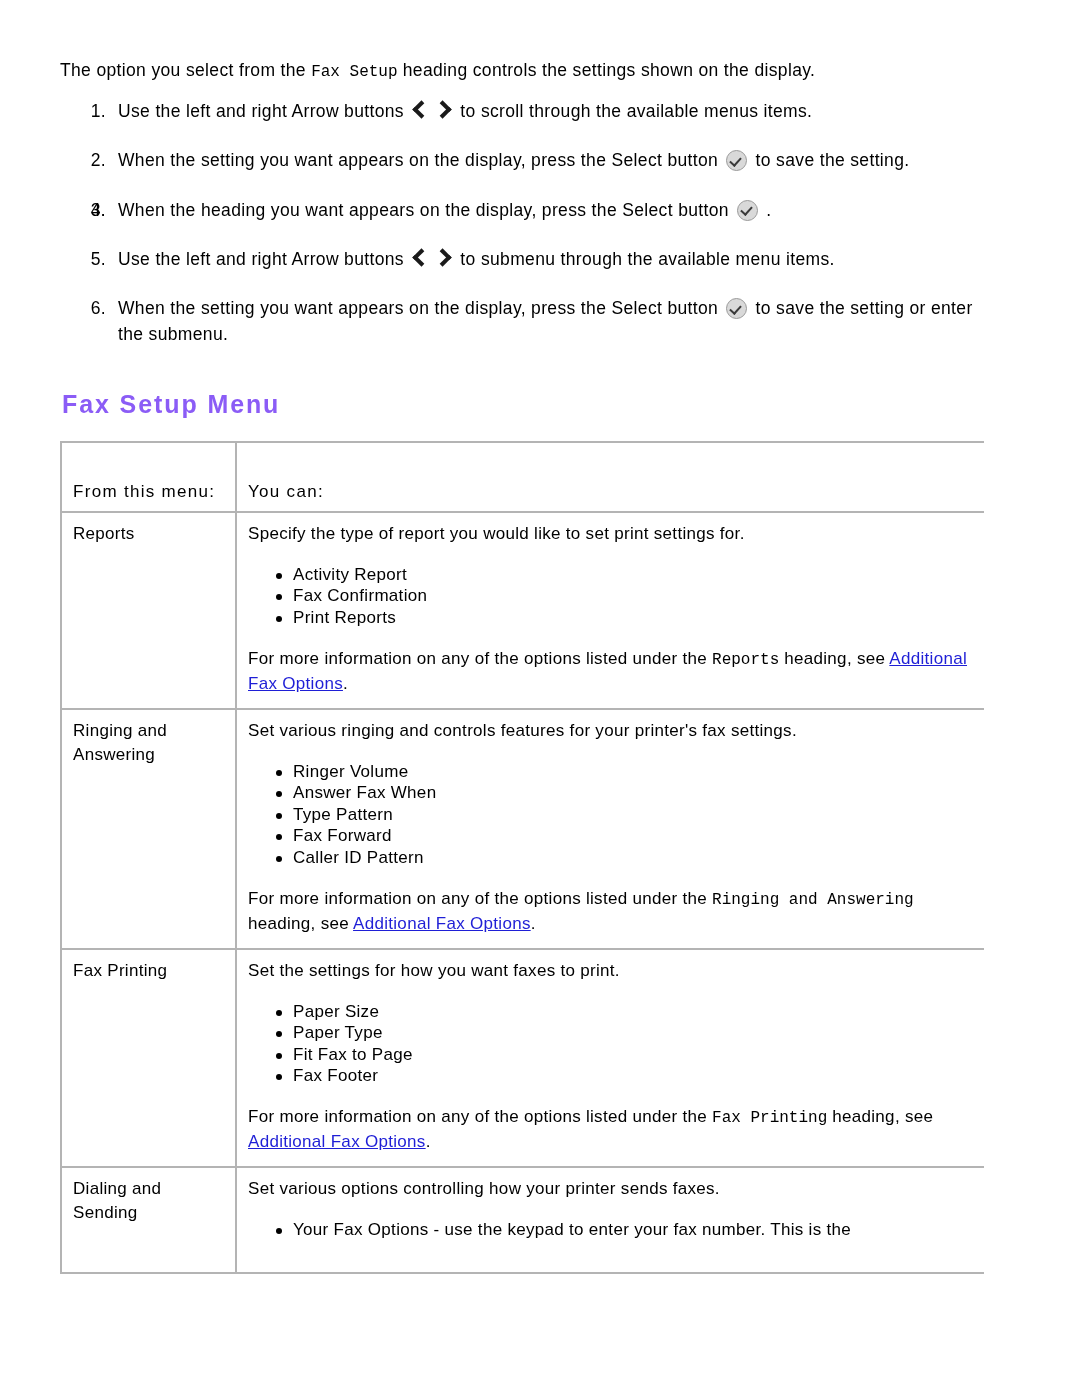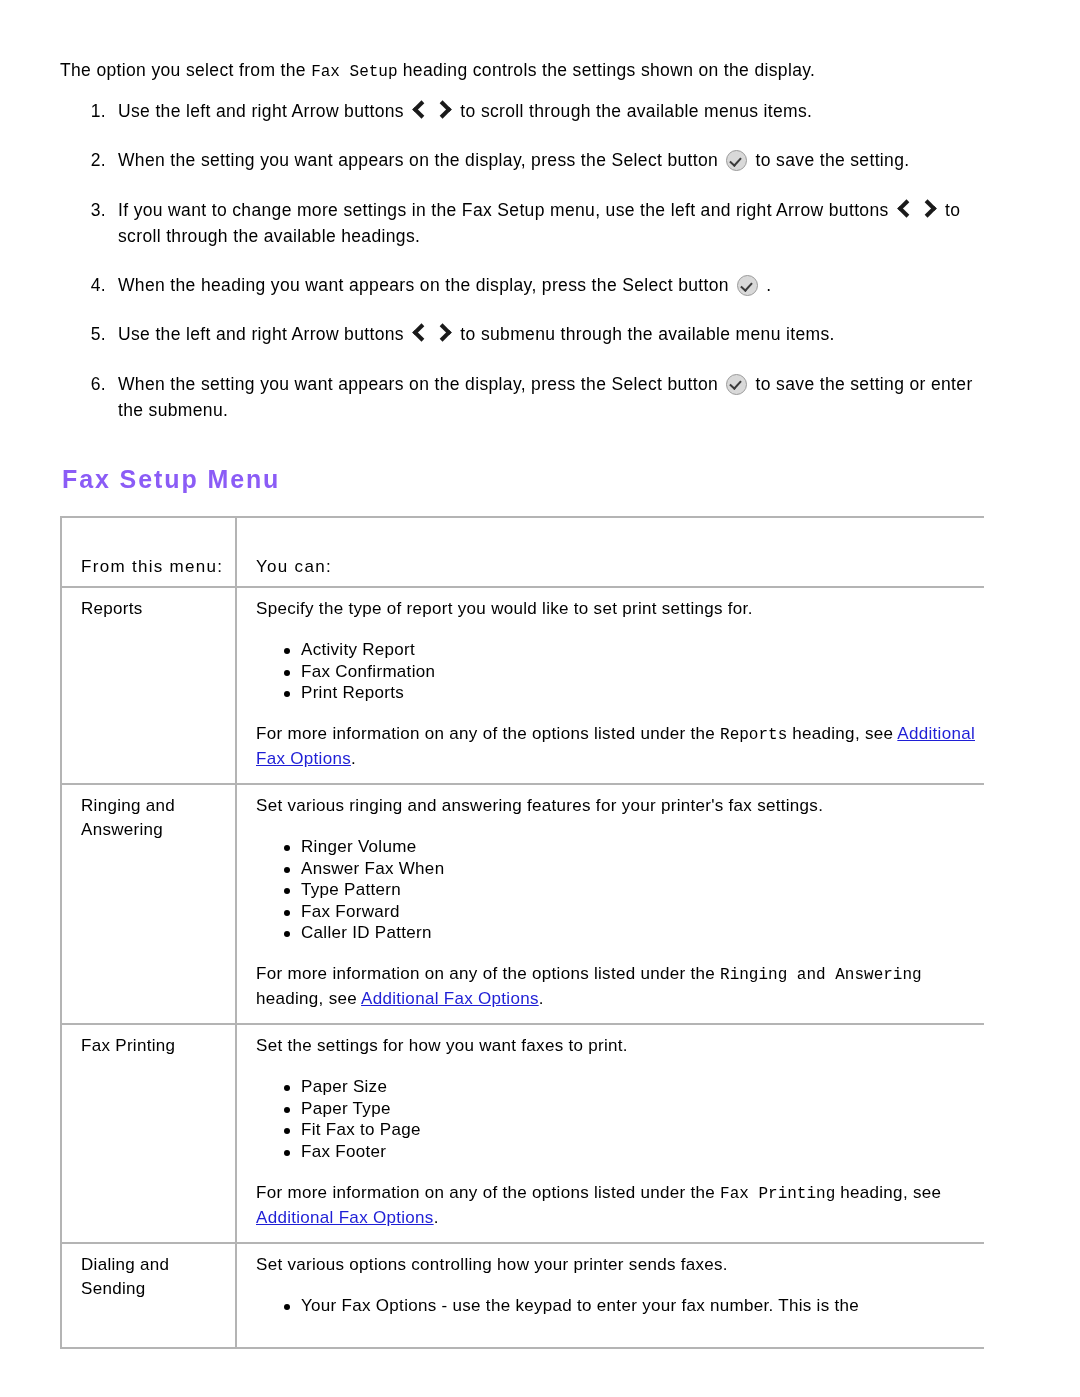--- a/index.html
+++ b/index.html
@@ -139,21 +139,21 @@
     border-spacing: 0;
     width: 928px;
     table-layout: fixed;
     border-top: 2px solid #b4b4b4;
     border-left: 2px solid #b4b4b4;
     background: #ffffff;
   }
   table.fax-table td {
     border-right: 2px solid #b4b4b4;
     border-bottom: 2px solid #b4b4b4;
-    padding: 9px 11px 12px 19px;
+    padding: 9px 11px 12px 11px;
     vertical-align: top;
     font-size: 17px;
     line-height: 1.42;
     letter-spacing: 0.3px;
     margin-top: 36px;
   }
   table.fax-table col.c1 { width: 175px; }
   table.fax-table col.c2 { width: 753px; }
 
   tr.head td {
@@ -199,21 +199,21 @@
 <div class="page">
   <div class="content">
 
     <p class="intro">
       <span>The option you select from the </span><code class="mono">Fax Setup</code><span> heading controls the settings shown on the display.</span>
     </p>
 
     <ol class="steps" id="steps-list">
         <li><span class="num">1.</span><span class="step-text"><span>Use the left and right Arrow buttons </span><span class="icon-chev left"></span><span class="icon-chev right"></span><span> to scroll through the available menus items.</span></span></li>
         <li><span class="num">2.</span><span class="step-text"><span>When the setting you want appears on the display, press the Select button </span><span class="icon-select"></span><span> to save the setting.</span></span></li>
-        <li><span class="num">3.</span><span class="step-text"><span>If you want to change more settings in the Fax Setup menu, use the left and right Arrow buttons </span><span class="icon-chev left"></span><span class="icon-chev right"></span><span> to scroll through the available headings.</span></span></li>
+        <li><span class="num">3.</span></li>
         <li><span class="num">4.</span><span class="step-text"><span>When the heading you want appears on the display, press the Select button </span><span class="icon-select"></span><span> .</span></span></li>
         <li><span class="num">5.</span><span class="step-text"><span>Use the left and right Arrow buttons </span><span class="icon-chev left"></span><span class="icon-chev right"></span><span> to submenu through the available menu items.</span></span></li>
         <li><span class="num">6.</span><span class="step-text"><span>When the setting you want appears on the display, press the Select button </span><span class="icon-select"></span><span> to save the setting or enter the submenu.</span></span></li>
       </ol>
 
     <h2 class="section-title">Fax Setup Menu</h2>
 
     <table class="fax-table">
       <colgroup>
           <col class="c1">
@@ -232,21 +232,21 @@
                 <li>Activity Report</li>
                 <li>Fax Confirmation</li>
                 <li>Print Reports</li>
               </ul>
               <p class="note"><span>For more information on any of the options listed under the </span><code class="mono">Reports</code><span> heading, see </span><a class="doclink" href="#">Additional Fax Options</a><span>.</span></p>
             </td>
           </tr>
           <tr>
             <td>Ringing and Answering</td>
             <td>
-              <p class="cell-p">Set various ringing and answering features for your printer's fax settings.</p>
+              <p class="cell-p">Set various ringing and controls features for your printer's fax settings.</p>
               <ul class="opts">
                 <li>Ringer Volume</li>
                 <li>Answer Fax When</li>
                 <li>Type Pattern</li>
                 <li>Fax Forward</li>
                 <li>Caller ID Pattern</li>
               </ul>
               <p class="note"><span>For more information on any of the options listed under the </span><code class="mono">Ringing and Answering</code><span> heading, see </span><a class="doclink" href="#">Additional Fax Options</a><span>.</span></p>
             </td>
           </tr>

